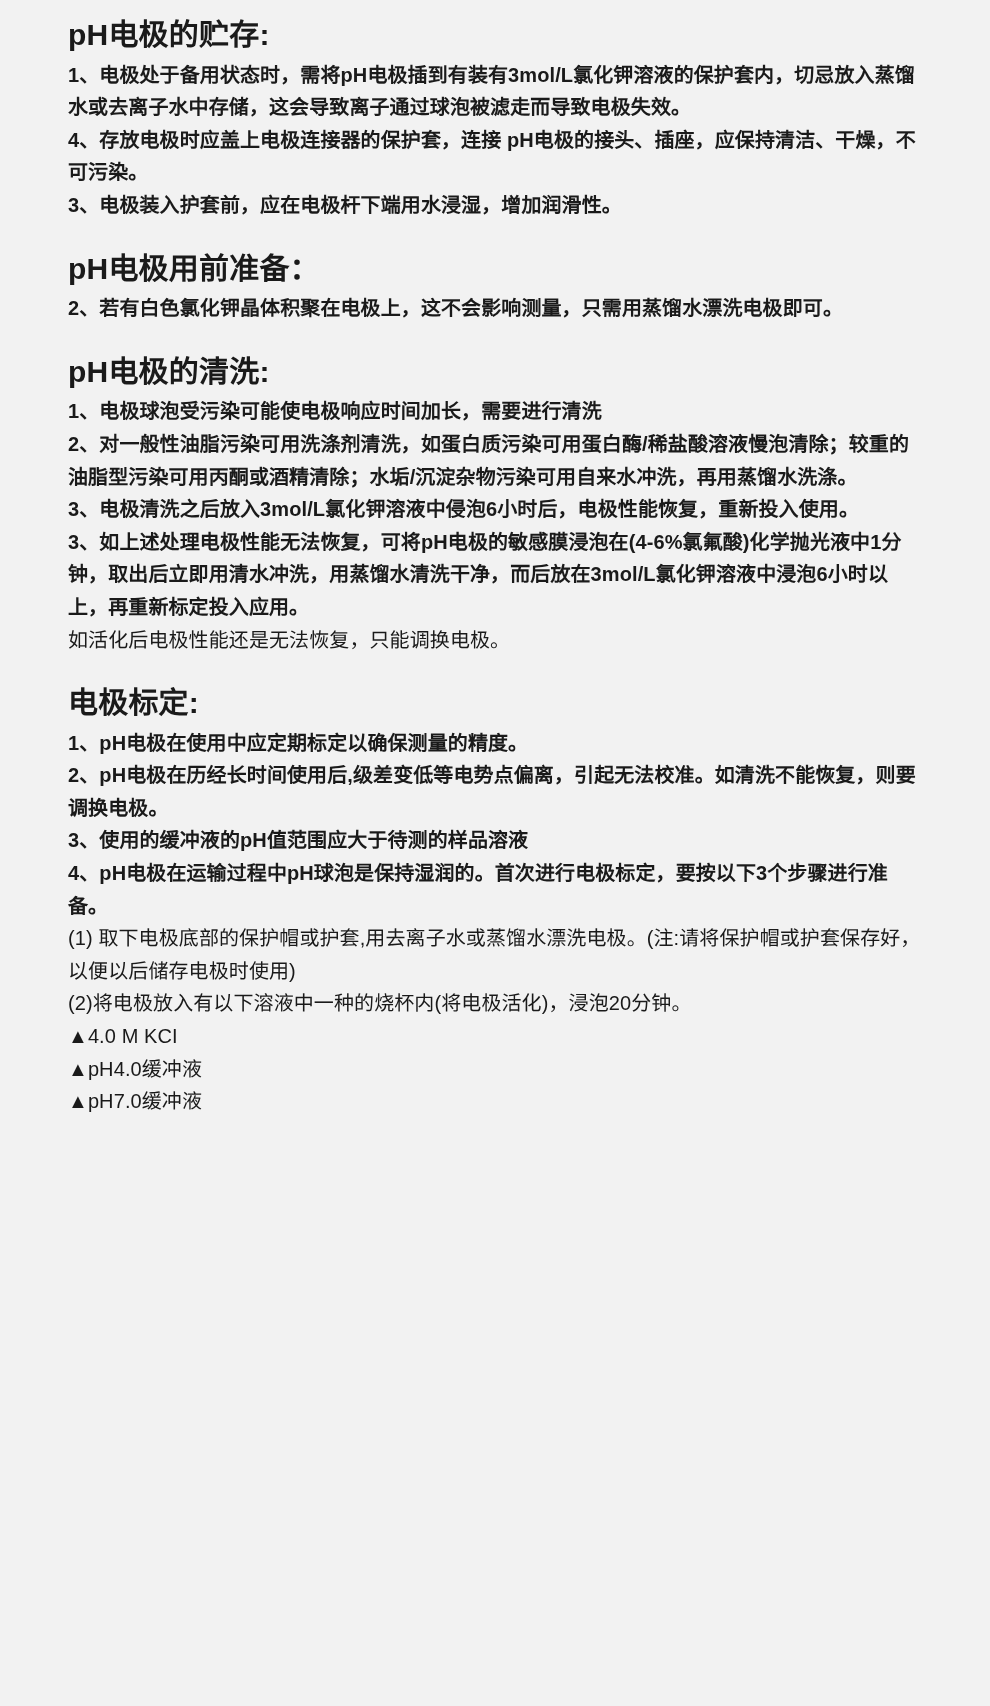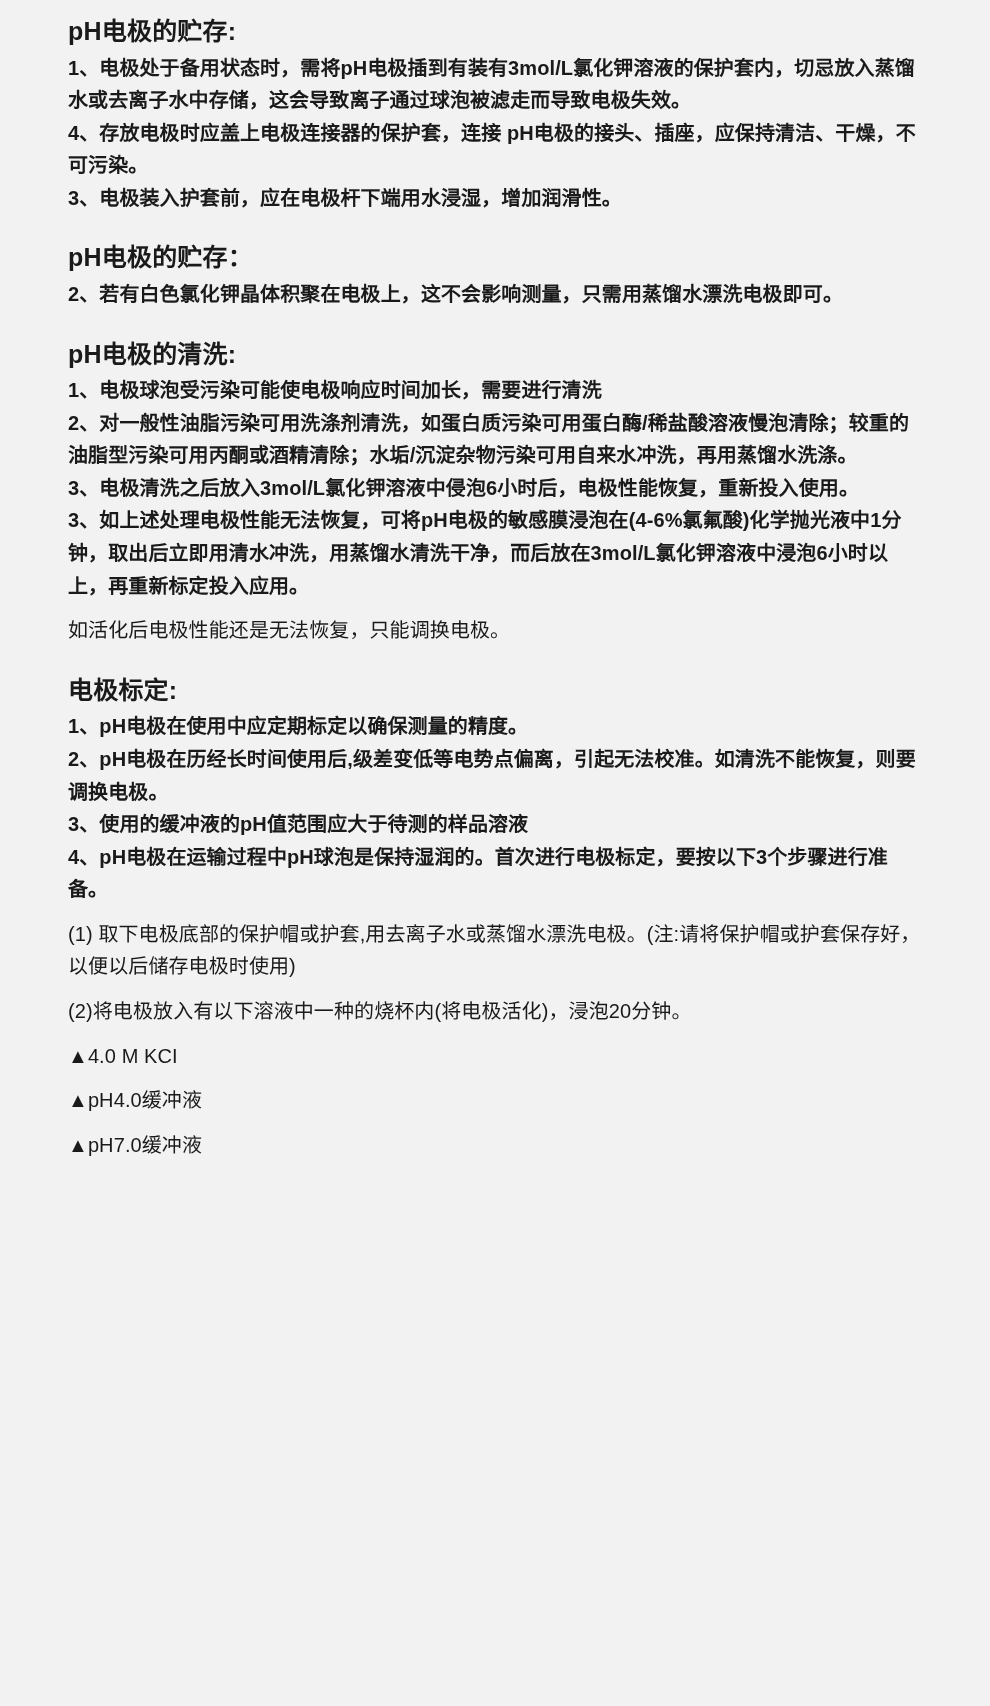--- a/index.html
+++ b/index.html
@@ -21,51 +21,50 @@
     padding: 14px 62px 20px 68px;
     background: #f2f2f2;
   }
   .section {
     margin: 0 0 26px 0;
   }
   .section:last-child {
     margin-bottom: 0;
   }
   .section-heading {
-    font-size: 25px;
+    font-size: 30px;
     font-weight: bold;
     line-height: 1.42;
     margin: 0 0 2px 0;
     letter-spacing: 0.2px;
   }
   .para {
     font-size: 20px;
     font-weight: bold;
     line-height: 1.63;
     margin: 0;
     letter-spacing: 0.1px;
   }
   .para.normal {
     font-weight: normal;
-    margin-top: 12px;
   }
 </style>
 </head>
 <body>
 
 <div class="page">
   <div id="sections-root">
       <div class="section">
         <div class="section-heading">pH电极的贮存:</div>
         <p class="para">1、电极处于备用状态时，需将pH电极插到有装有3mol/L氯化钾溶液的保护套内，切忌放入蒸馏水或去离子水中存储，这会导致离子通过球泡被滤走而导致电极失效。</p>
         <p class="para">4、存放电极时应盖上电极连接器的保护套，连接 pH电极的接头、插座，应保持清洁、干燥，不可污染。</p>
         <p class="para">3、电极装入护套前，应在电极杆下端用水浸湿，增加润滑性。</p>
       </div>
       <div class="section">
-        <div class="section-heading">pH电极的贮存：</div>
+        <div class="section-heading">pH电极用前准备：</div>
         <p class="para">2、若有白色氯化钾晶体积聚在电极上，这不会影响测量，只需用蒸馏水漂洗电极即可。</p>
       </div>
       <div class="section">
         <div class="section-heading">pH电极的清洗:</div>
         <p class="para">1、电极球泡受污染可能使电极响应时间加长，需要进行清洗</p>
         <p class="para">2、对一般性油脂污染可用洗涤剂清洗，如蛋白质污染可用蛋白酶/稀盐酸溶液慢泡清除；较重的油脂型污染可用丙酮或酒精清除；水垢/沉淀杂物污染可用自来水冲洗，再用蒸馏水洗涤。</p>
         <p class="para">3、电极清洗之后放入3mol/L氯化钾溶液中侵泡6小时后，电极性能恢复，重新投入使用。</p>
         <p class="para">3、如上述处理电极性能无法恢复，可将pH电极的敏感膜浸泡在(4-6%氯氟酸)化学抛光液中1分钟，取出后立即用清水冲洗，用蒸馏水清洗干净，而后放在3mol/L氯化钾溶液中浸泡6小时以上，再重新标定投入应用。</p>
         <p class="para normal">如活化后电极性能还是无法恢复，只能调换电极。</p>
       </div>

